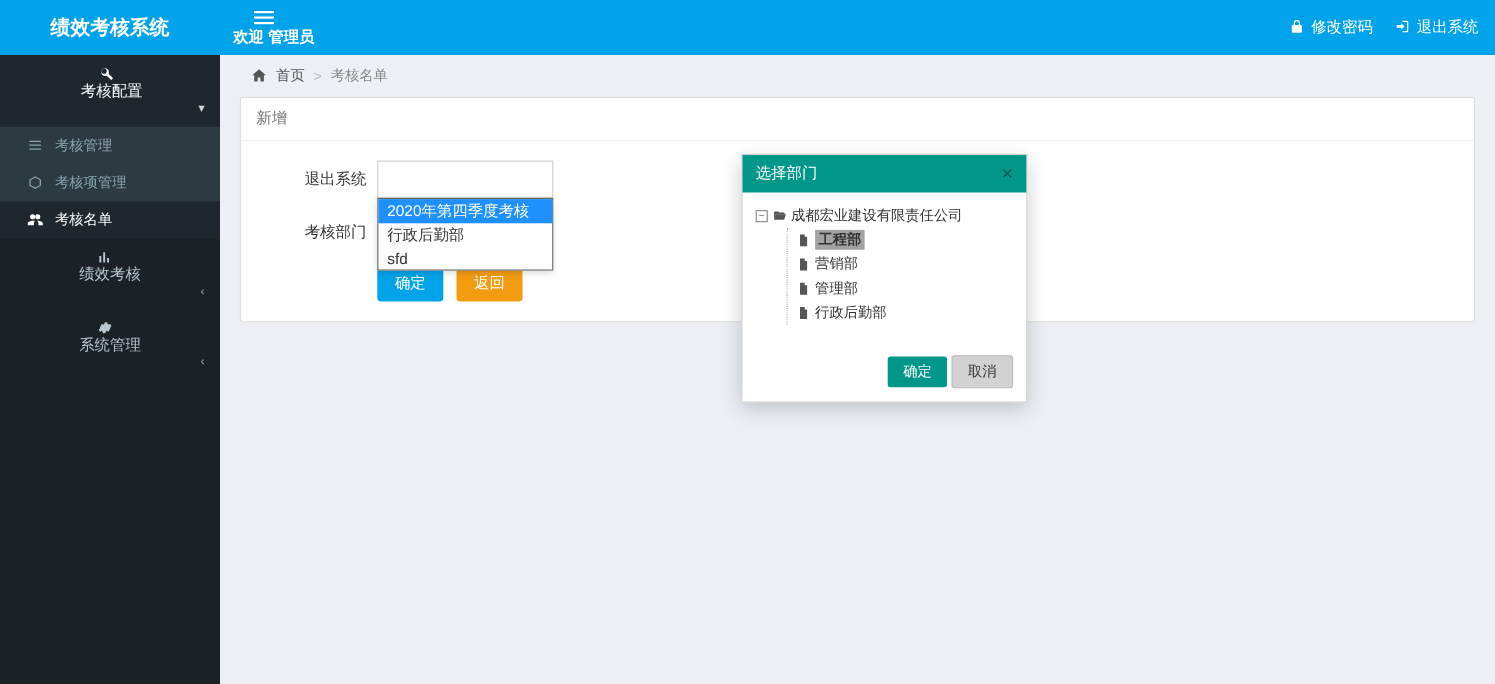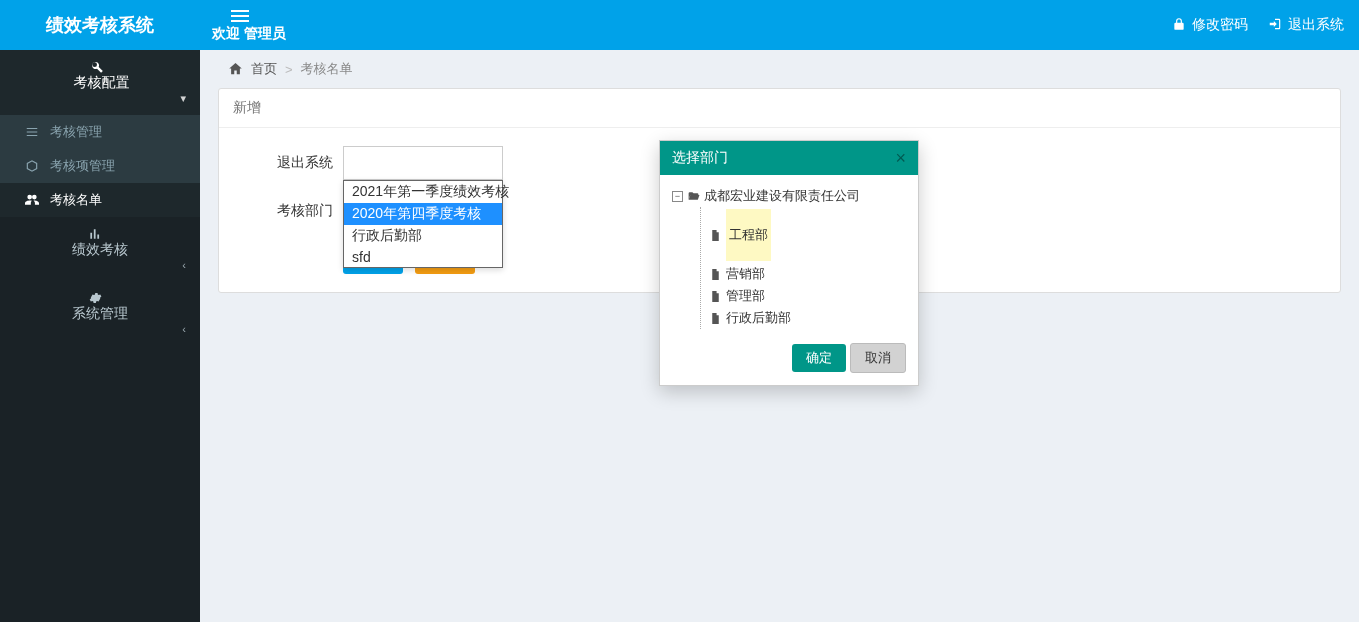--- a/index.html
+++ b/index.html
@@ -52,30 +52,30 @@
   .dropdown-item { padding:2px 8px; font-size:14px; cursor:pointer; white-space:nowrap; text-align:left;}
   .dropdown-item.highlight { background:#1e90ff; color:#fff; }
 
   .btn { display:inline-block; padding:7px 16px; border:none; border-radius:3px; color:#fff; font-size:14px; cursor:pointer;}
   .btn-primary{ background:#00a2e9;}
   .btn-warning{ background:#f39c12;}
   .button-row { padding-left:100px; }
   .button-row .btn{ margin-right:8px;}
 
   
-  .modal { position:absolute; top:12px; left:440px; width:260px; background:#fff; border:1px solid #ccc; box-shadow:0 6px 18px rgba(0,0,0,.2); z-index:40; }
+  .modal { position:absolute; top:12px; left:455px; width:260px; background:#fff; border:1px solid #ccc; box-shadow:0 6px 18px rgba(0,0,0,.2); z-index:40; }
   .modal-header{ background:#009688; color:#fff; padding:8px 12px; display:flex; align-items:center; font-size:14px;}
   .modal-close{ margin-left:auto; cursor:pointer; color:rgba(0,0,0,.4); font-size:18px; line-height:1;}
   .modal-body{ padding:10px 12px 6px 12px; min-height:140px; font-size:13px;}
   .tree{ list-style:none; }
   .tree-node{ display:flex; align-items:center; gap:4px; padding:2px 0; cursor:pointer; white-space:nowrap;}
   .tree-toggle{ width:11px; height:11px; border:1px solid #888; display:inline-flex; align-items:center; justify-content:center; font-size:9px; line-height:1; color:#555; cursor:pointer;}
   .tree-icon svg{ width:13px; height:13px; fill:#555; vertical-align:-2px;}
   .tree-children{ list-style:none; margin-left:28px; border-left:1px dotted #aaa; padding-left:8px;}
-  .tree-node.selected > .tree-label{ background:#fef9c3; padding:17px 3px;}
+  .tree-node.selected > .tree-label{ background:#a3a3a3; padding:0 3px;font-weight:bold;}
   .modal-footer{ padding:8px 12px 12px; text-align:right; }
   .modal-footer .btn{ padding:5px 14px; font-size:13px;}
   .btn-teal{ background:#009688;}
   .btn-grey{ background:#d2d2d2; color:#333; border:1px solid #bbb;}
 </style>
 </head>
 <body>
 
 <div class="topbar">
   <div class="brand">绩效考核系统</div>
@@ -173,21 +173,20 @@
 
   <div class="panel">
     <div class="panel-header">新增</div>
     <div class="panel-body">
 
       <div class="form-row">
         <div class="form-label">退出系统</div>
         <div class="form-control select-box">
           <div class="select-input"></div>
           <div class="dropdown" id="theme-dropdown">
-              <div class="dropdown-item">2021年第一季度绩效考核</div>
               <div class="dropdown-item highlight">2020年第四季度考核</div>
               <div class="dropdown-item">行政后勤部</div>
               <div class="dropdown-item">sfd</div>
             </div>
         </div>
       </div>
 
       <div class="form-row">
         <div class="form-label">考核部门</div>
         <div class="form-control"></div>

